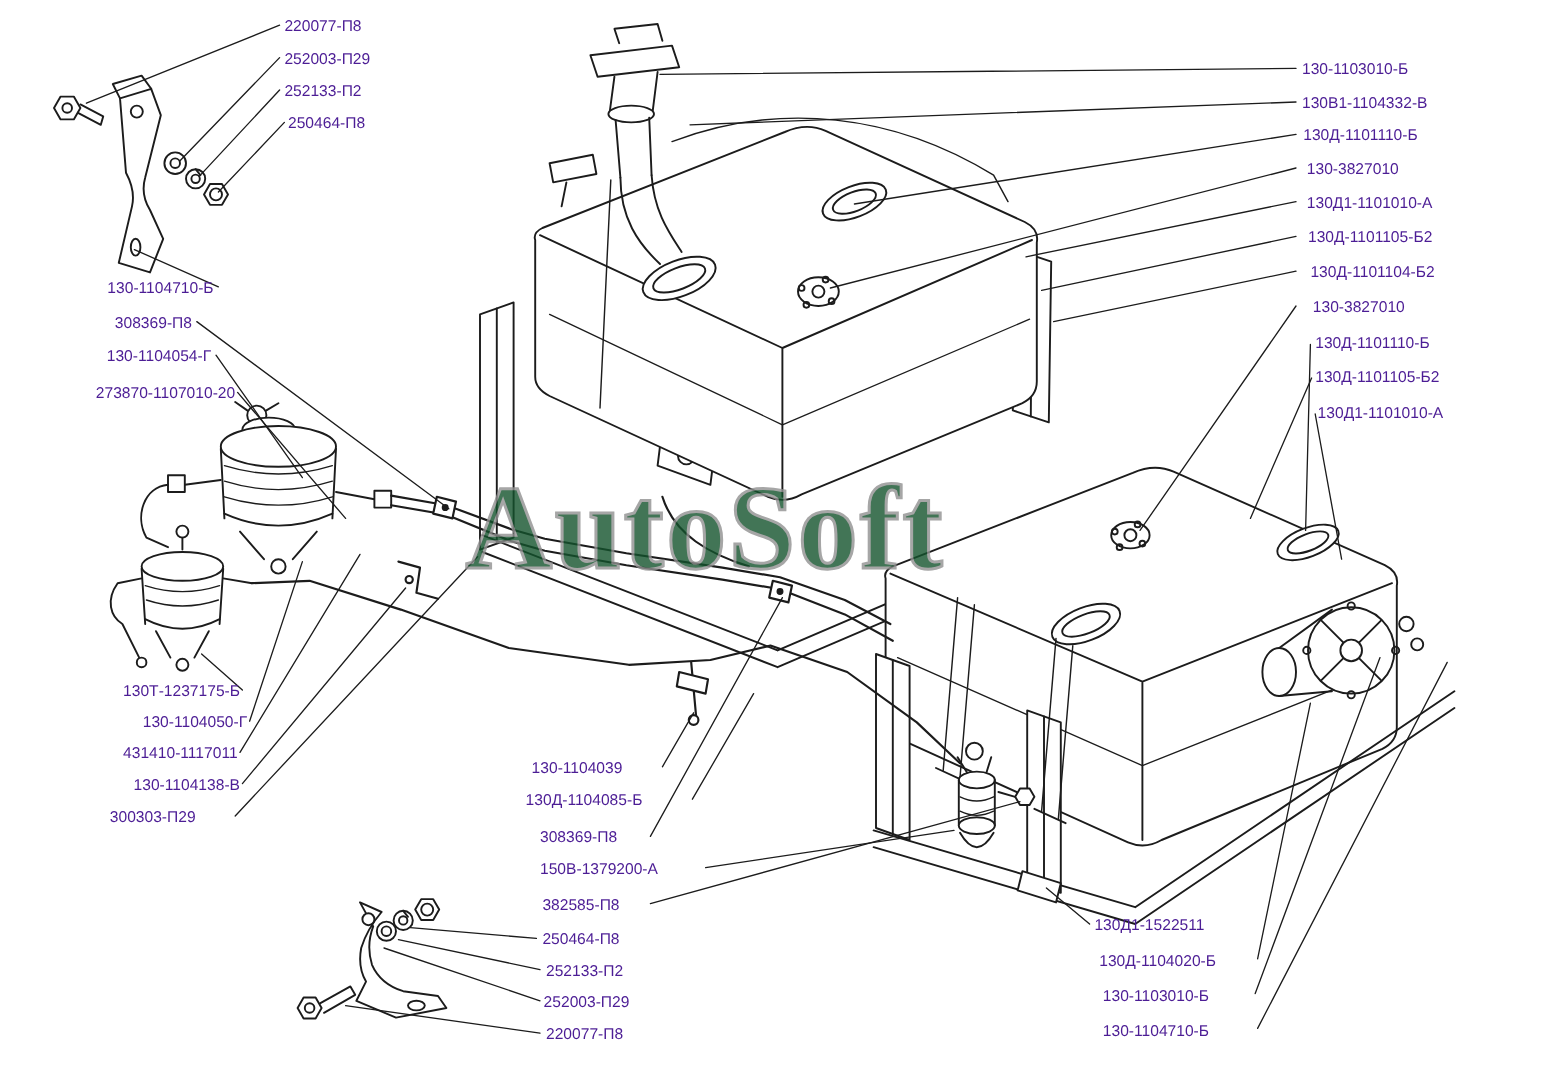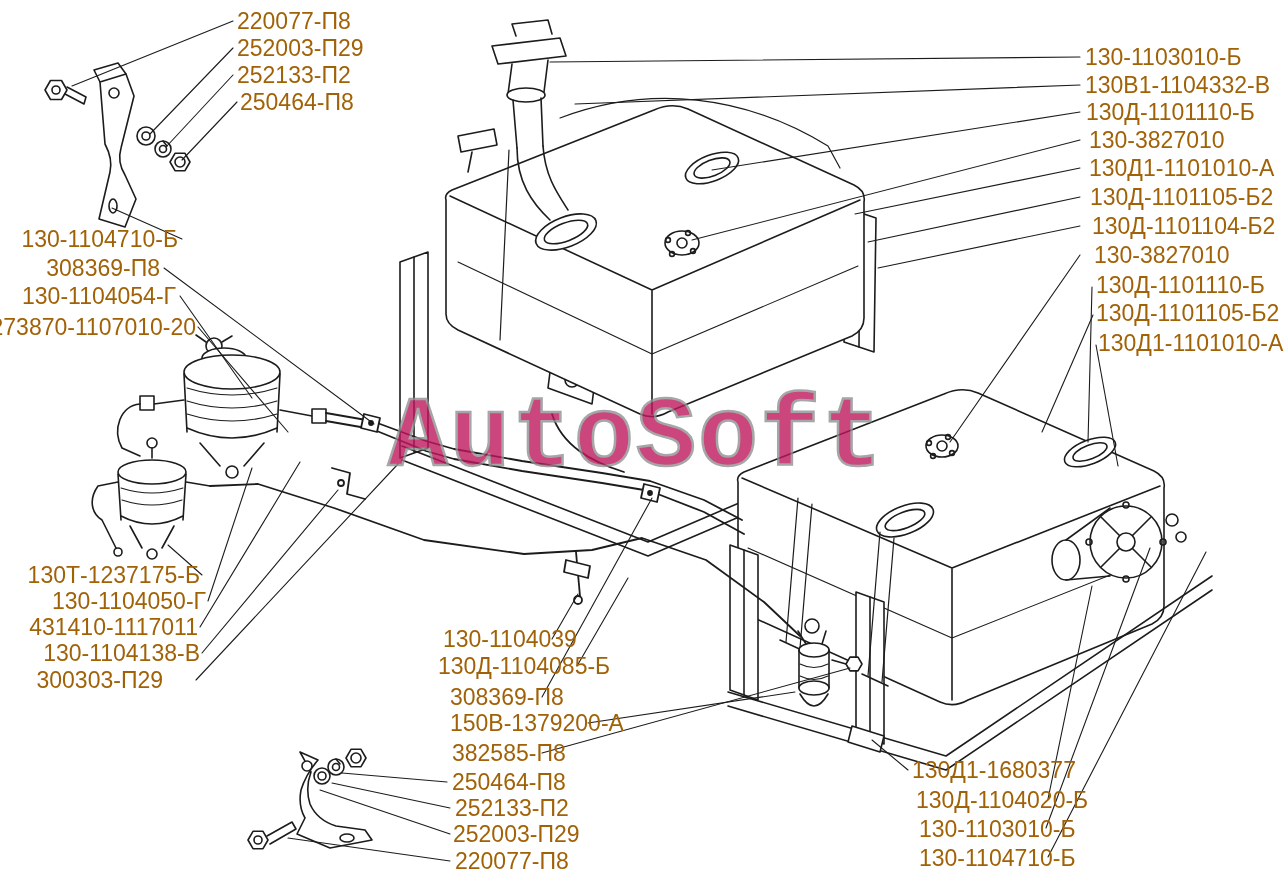--- a/index.html
+++ b/index.html
@@ -4,28 +4,28 @@
 <style>
   html,body{margin:0;padding:0;}
   body{
     width:1285px;height:890px;position:relative;overflow:hidden;
     background:#ffffff;font-family:"Liberation Sans",sans-serif;
   }
   .stage{position:absolute;inset:0;}
   svg.art{position:absolute;left:0;top:0;z-index:1;}
   .watermark{
     position:absolute;left:388px;top:382px;z-index:2;
-    font-family:Liberation Mono, monospace;
+    font-family:Liberation Serif, serif;
     font-size:100px;font-weight:bold;letter-spacing:2px;
-    color:#be185d;-webkit-text-stroke:2.5px #909090;
+    color:#14532d;-webkit-text-stroke:2.5px #909090;
     opacity:.8;pointer-events:none;white-space:nowrap;
   }
   .callout{
-    position:absolute;z-index:3;font-size:23px;line-height:19px;
-    color:#a16207;white-space:nowrap;
+    position:absolute;z-index:3;font-size:13px;line-height:19px;
+    color:#4c1d95;white-space:nowrap;
   }
   .callout.r{text-align:right;}
 </style>
 </head>
 <body>
 
 <div class="stage">
 
 <svg class="art" width="1285" height="890" viewBox="0 0 1285 890" fill="none" stroke="#1c1c1c" stroke-width="1.6" stroke-linejoin="round" stroke-linecap="round">
 
@@ -304,18 +304,18 @@
 <div class="callout" style="left:1086px;top:103px">130Д-1101110-Б</div>
 <div class="callout" style="left:1089px;top:131px">130-3827010</div>
 <div class="callout" style="left:1089px;top:159px">130Д1-1101010-А</div>
 <div class="callout" style="left:1090px;top:188px">130Д-1101105-Б2</div>
 <div class="callout" style="left:1092px;top:217px">130Д-1101104-Б2</div>
 <div class="callout" style="left:1094px;top:246px">130-3827010</div>
 <div class="callout" style="left:1096px;top:276px">130Д-1101110-Б</div>
 <div class="callout" style="left:1096px;top:304px">130Д-1101105-Б2</div>
 <div class="callout" style="left:1098px;top:334px">130Д1-1101010-А</div>
 
-<div class="callout" style="left:912px;top:761px">130Д1-1680377</div>
+<div class="callout" style="left:912px;top:761px">130Д1-1522511</div>
 <div class="callout" style="left:916px;top:791px">130Д-1104020-Б</div>
 <div class="callout" style="left:919px;top:820px">130-1103010-Б</div>
 <div class="callout" style="left:919px;top:849px">130-1104710-Б</div>
 
 </div>
 
 </body></html>

